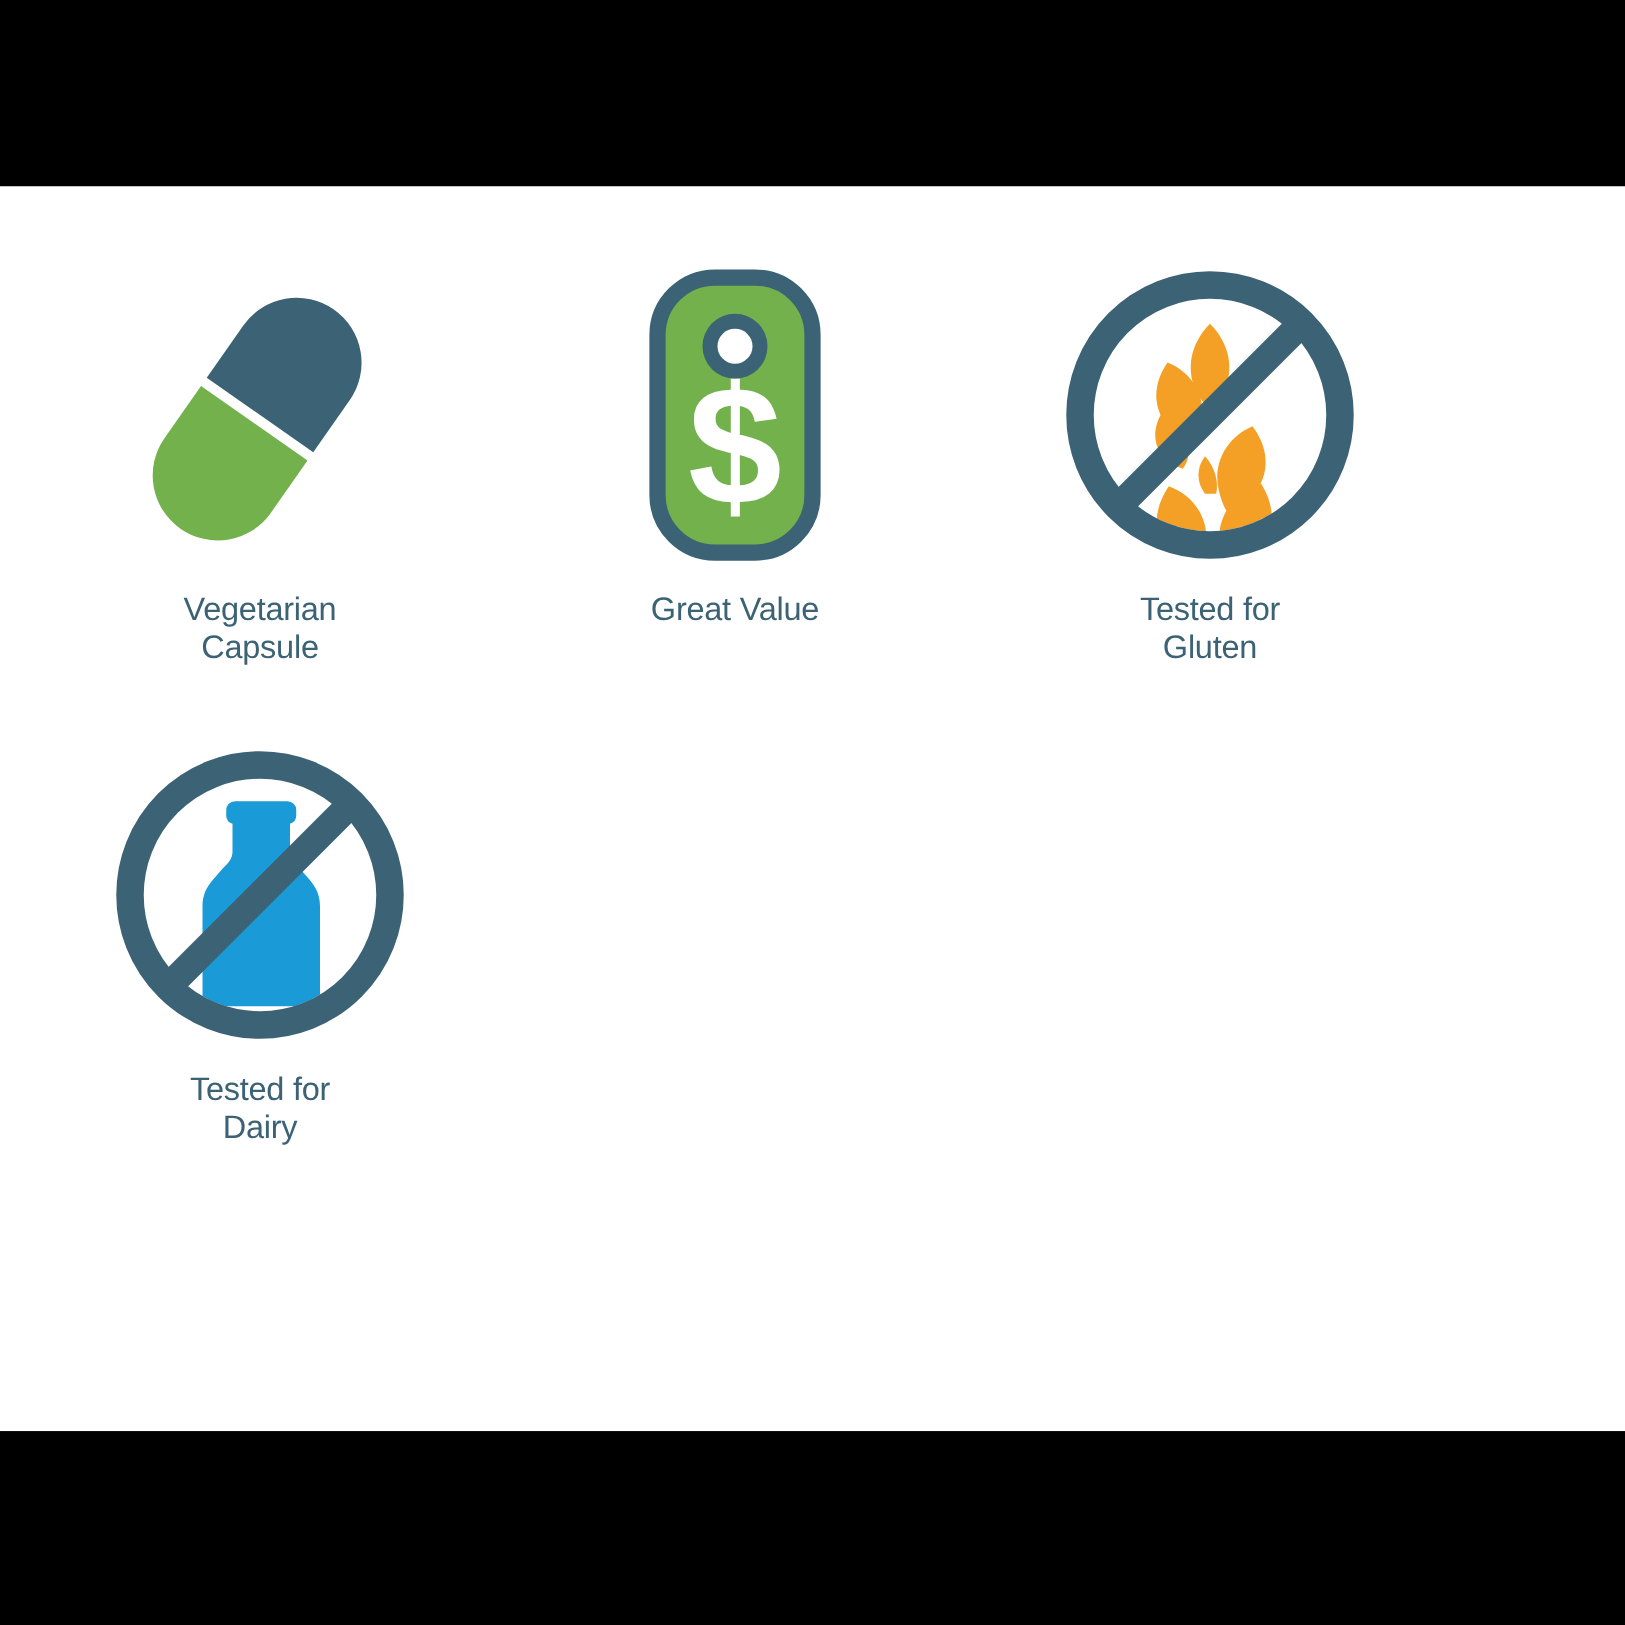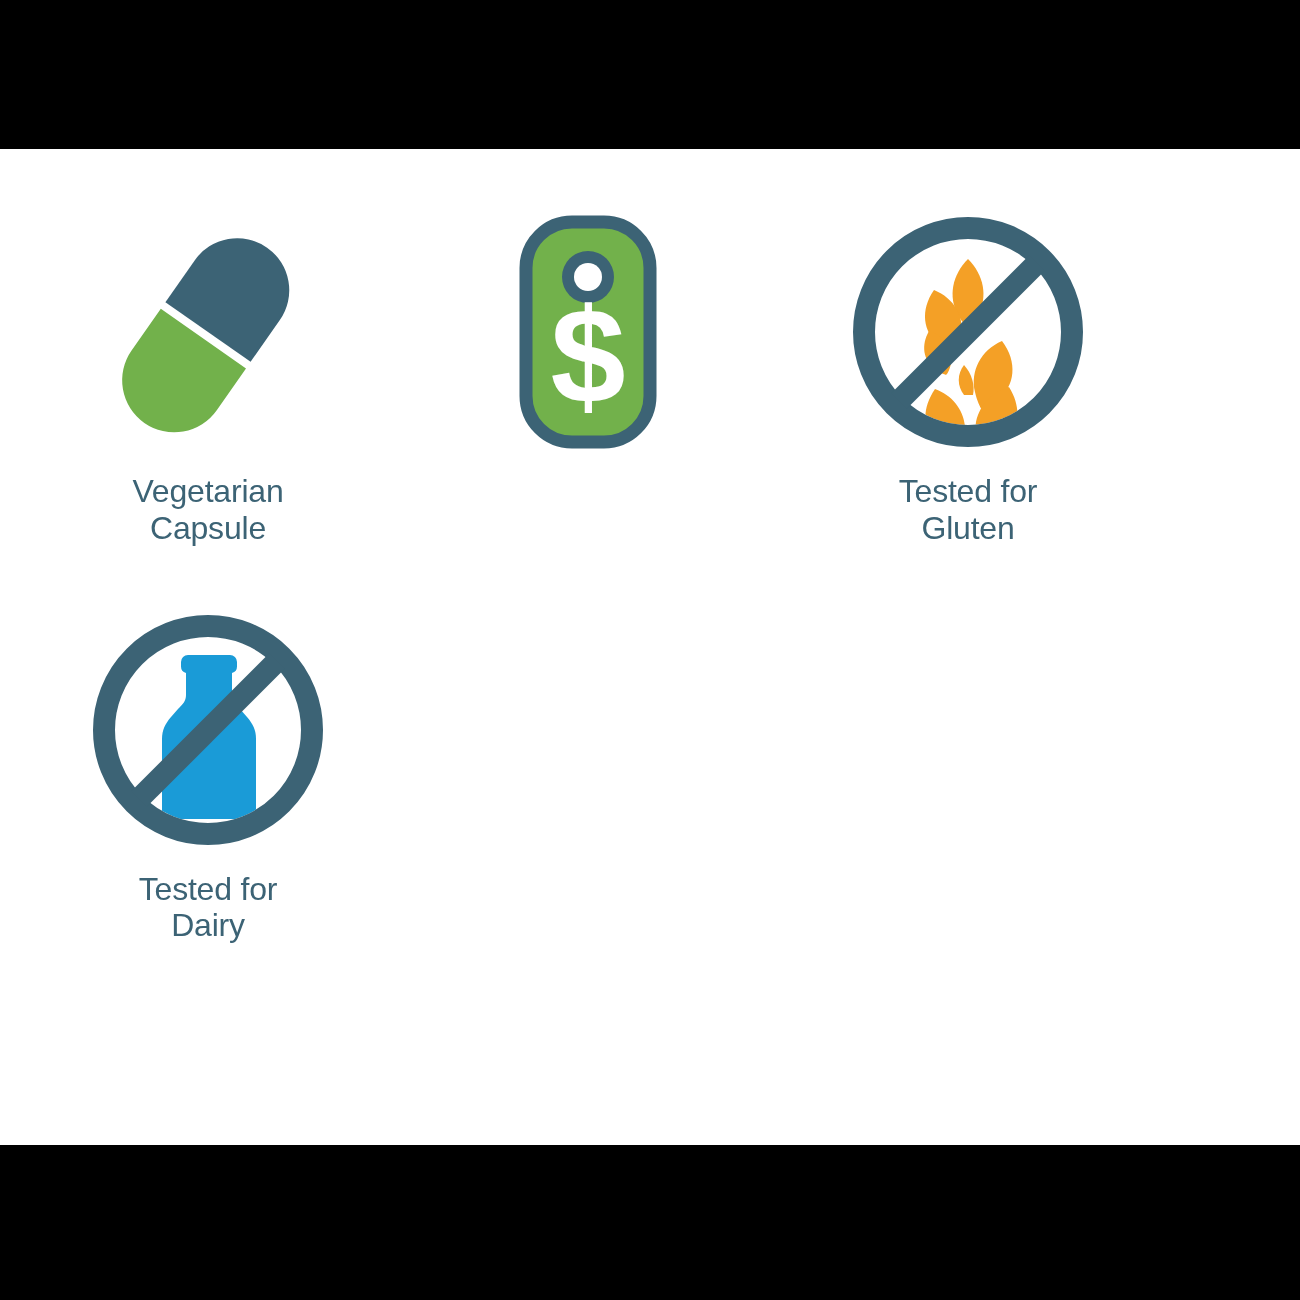--- a/index.html
+++ b/index.html
@@ -54,21 +54,21 @@
   .badge-icon {
     width: 250px;
     height: 250px;
     display: flex;
     align-items: center;
     justify-content: center;
   }
 
   .badge-label {
     margin-top: 16px;
-    font-size: 32px;
+    font-size: 26px;
     line-height: 1.15;
     color: #3C6375;
     text-align: center;
     letter-spacing: -0.2px;
     white-space: pre-line;
     font-weight: 400;
   }
 </style>
 </head>
 <body>
@@ -96,20 +96,21 @@
 
       <div class="badge-item">
         <div class="badge-icon">
           <svg viewBox="0 0 250 250" width="250" height="250" aria-hidden="true">
             <rect x="63" y="15" width="124" height="220" rx="46" ry="46" fill="#72B14B" stroke="#3C6375" stroke-width="13"></rect>
             <circle cx="125" cy="70" r="26" fill="#3C6375"></circle>
             <circle cx="125" cy="70" r="14" fill="#FFFFFF"></circle>
             <text x="125" y="196" text-anchor="middle" font-family="'Liberation Sans', sans-serif" font-size="135" font-weight="bold" fill="#FFFFFF">$</text>
           </svg>
         </div>
+        <div class="badge-label">Great Value</div>
       </div>
 
       <div class="badge-item">
         <div class="badge-icon">
           <svg viewBox="0 0 250 250" width="250" height="250" aria-hidden="true">
             <defs>
               <clipPath id="gl-inner">
                 <circle cx="125" cy="125" r="93"></circle>
               </clipPath>
             </defs>

